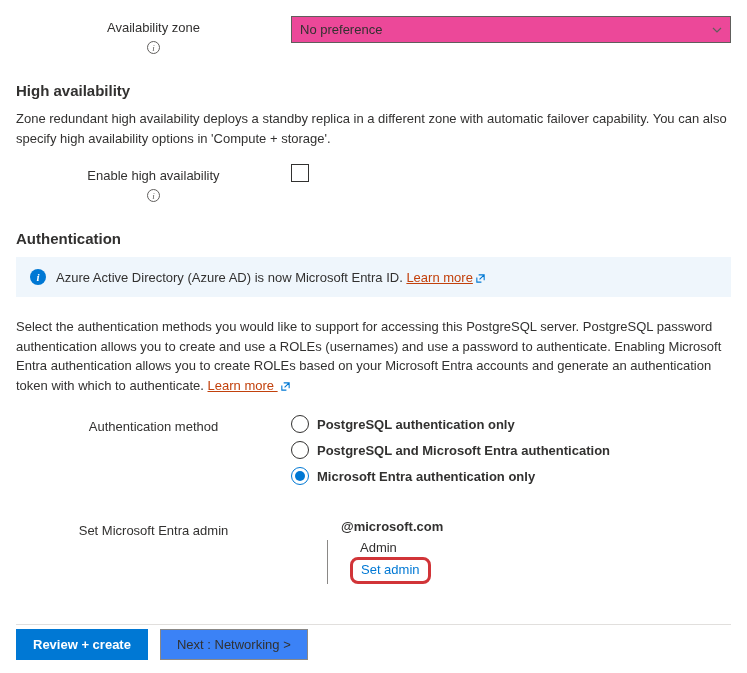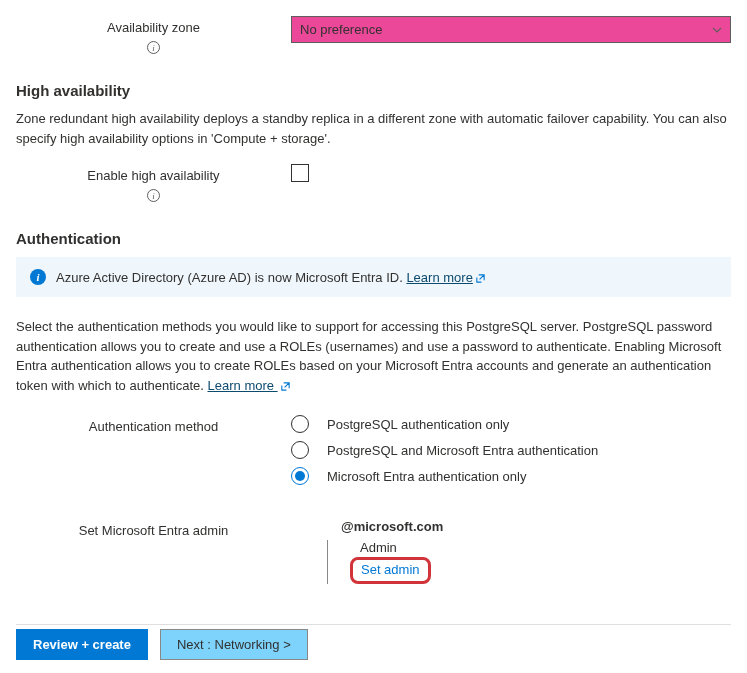--- a/index.html
+++ b/index.html
@@ -94,38 +94,39 @@
       display: inline-flex;
       align-items: center;
       justify-content: center;
       font-size: 11px;
       font-weight: bold;
       font-style: italic;
       font-family: Georgia, serif;
       flex-shrink: 0;
     }
     .link {
-      color: #0c4a6e;
+      color: #c2410c;
       text-decoration: underline;
       cursor: pointer;
     }
     .ext-icon {
       width: 11px;
       height: 11px;
       display: inline-block;
       vertical-align: middle;
       margin-left: 2px;
     }
     .ext-icon svg { display: block; }
     .radio-row {
       display: flex;
       align-items: center;
-      gap: 18px;
+      gap: 8px;
       margin-bottom: 8px;
       cursor: pointer;
+      font-weight: bold;
     }
     .radio {
       width: 18px;
       height: 18px;
       border: 1px solid #323130;
       border-radius: 50%;
       display: inline-flex;
       align-items: center;
       justify-content: center;
       flex-shrink: 0;
@@ -174,21 +175,21 @@
     .btn-primary {
       background: #0078d4;
       color: #fff;
       border: 1px solid #0078d4;
       padding: 7px 16px;
       font-size: 13px;
       font-weight: 600;
       cursor: pointer;
     }
     .btn-secondary {
-      background: #7dd3fc;
+      background: #3b82f6;
       color: #323130;
       border: 1px solid #8a8886;
       padding: 7px 16px;
       font-size: 13px;
       cursor: pointer;
     }
   </style>
 </head>
 <body>
 

